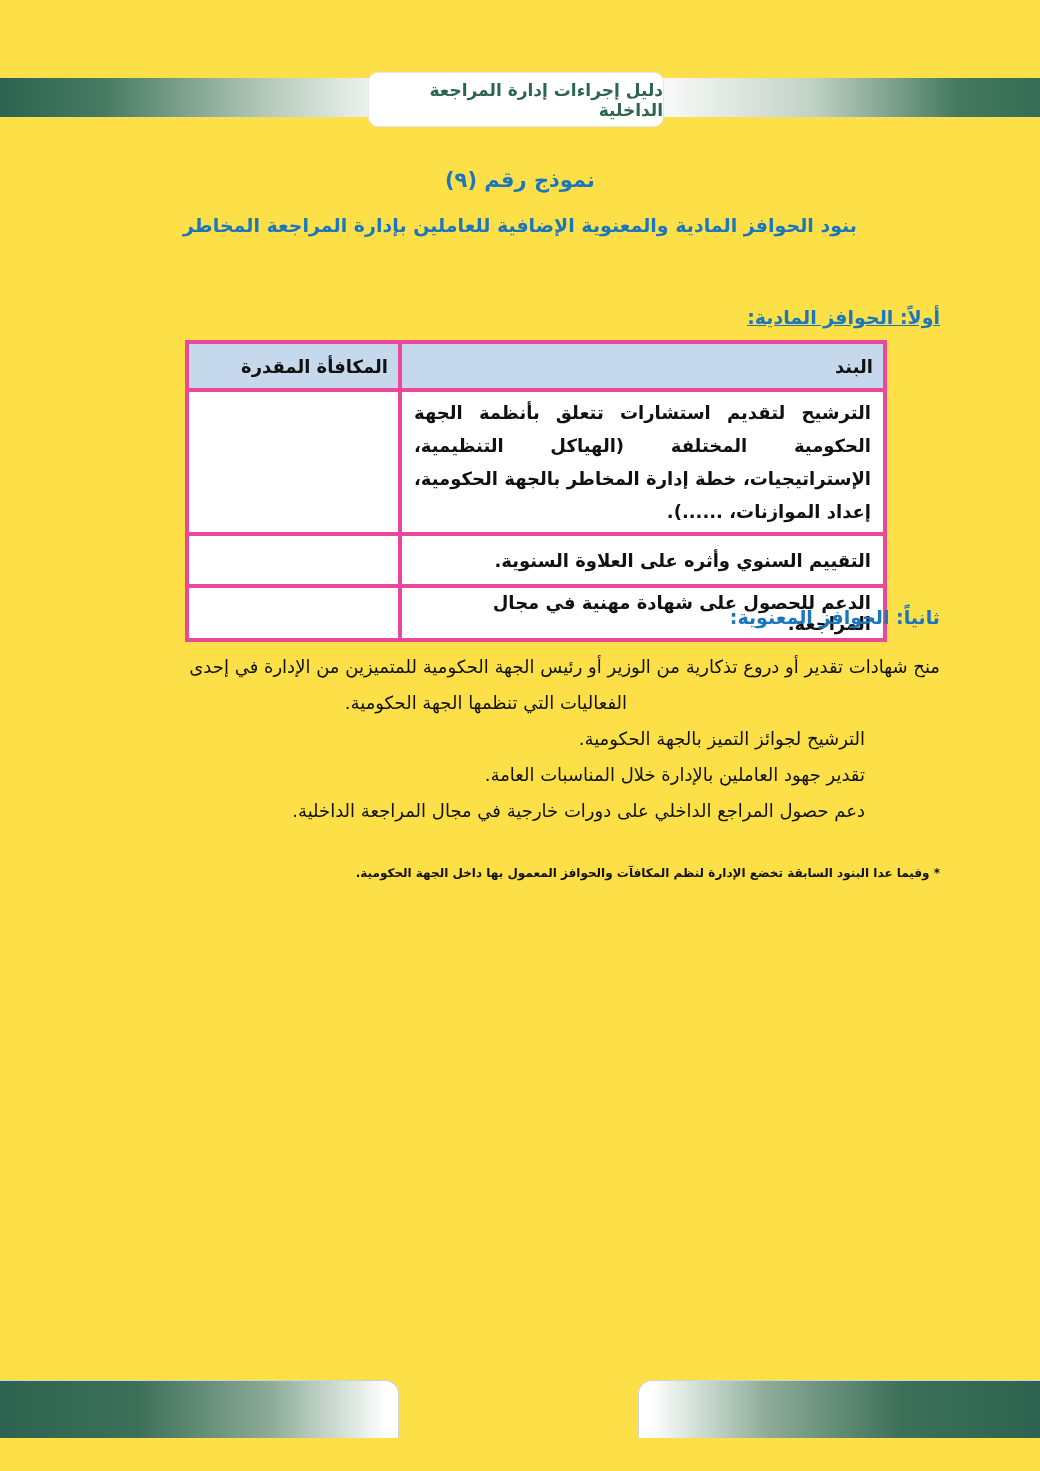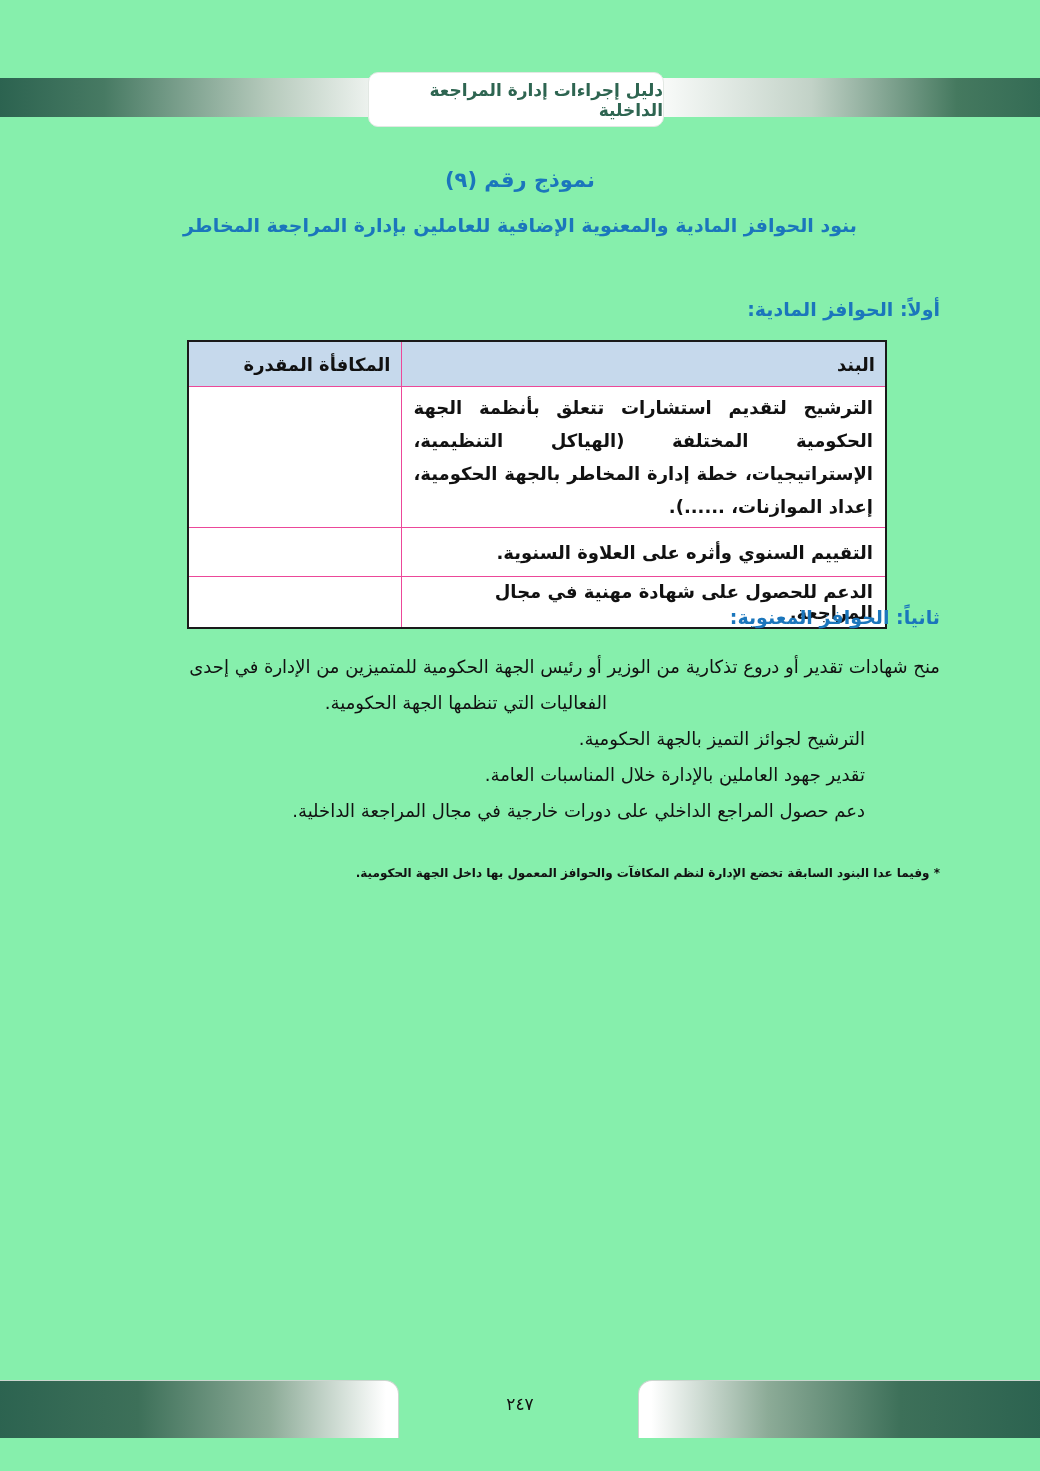--- a/index.html
+++ b/index.html
@@ -1,17 +1,17 @@
 <!DOCTYPE html>
 <html lang="ar"><head>
 <meta charset="utf-8">
 <style>
   html,body{margin:0;padding:0;background:#ffffff;}
   .page{
-    position:relative;width:1040px;height:1471px;background:#86efac;
+    position:relative;width:1040px;height:1471px;background:#fde047;
     margin:0 auto;overflow:hidden;
     font-family:"DejaVu Sans",sans-serif;
     direction:rtl;
   }
   
   .top-band{
     position:absolute;left:0;top:78px;width:1040px;height:39px;
     background:linear-gradient(to right,#2c6350 0%,#477a63 10%,#b7cbbd 26%,#fbfcfb 38%,#ffffff 62%,#c2d2c7 78%,#45795f 92%,#346c55 100%);
   }
   .band-title-box{
@@ -26,50 +26,50 @@
     color:#1b76bc;font-size:21px;font-weight:bold;
   }
   .form-subtitle{
     position:absolute;left:0;top:214px;width:1040px;text-align:center;
     color:#1b76bc;font-size:19px;font-weight:bold;
   }
   
   .sec-heading{
     position:absolute;right:100px;color:#1b76bc;font-size:19px;font-weight:bold;
   }
-  .sec1-heading{top:298px;}
+  .sec1-heading{top:306px;text-decoration:underline;}
   .sec2-heading{top:606px;}
   
   .incentives-table{
     position:absolute;right:153px;top:340px;width:698px;
     border-collapse:collapse;direction:rtl;
     font-size:18px;color:#111111;
     table-layout:fixed;
   }
   .incentives-table,.incentives-table th,.incentives-table td{
-    border:1px solid #ec4899;
+    border:4px solid #ec4899;
   }
   .incentives-table{border:2px solid #1a1a1a;}
   .incentives-table th{
     background:#c6d9ec;height:40px;font-weight:bold;font-size:18px;
     text-align:right;padding:2px 10px;vertical-align:middle;
   }
   .incentives-table td{
     padding:4px 12px;vertical-align:middle;background:#ffffff;font-weight:bold;
   }
   td.item-cell{text-align:right;}
   td.item-cell.justified{text-align:justify;text-align-last:right;line-height:33px;}
   tr.row-tall td{height:96px;}
   tr.row-short td{height:40px;}
   
   .s2-line{
     position:absolute;color:#111111;font-size:18px;white-space:nowrap;text-align:right;
   }
   .s2-l1{top:656px;right:100px;}
-  .s2-l2{top:692px;right:433px;margin-left:8px;}
+  .s2-l2{top:692px;right:413px;margin-left:8px;}
   .s2-l3{top:728px;right:175px;}
   .s2-l4{top:764px;right:175px;}
   .s2-l5{top:800px;right:175px;}
   
   .footnote{
     position:absolute;top:866px;right:100px;color:#111111;
     font-size:12px;font-weight:bold;white-space:nowrap;text-align:right;
   }
   
   .footer-bar{
@@ -137,15 +137,14 @@
   <div class="s2-line s2-l1">منح شهادات تقدير أو دروع تذكارية من الوزير أو رئيس الجهة الحكومية للمتميزين من الإدارة في إحدى</div>
   <div class="s2-line s2-l2">الفعاليات التي تنظمها الجهة الحكومية.</div>
   <div class="s2-line s2-l3">الترشيح لجوائز التميز بالجهة الحكومية.</div>
   <div class="s2-line s2-l4">تقدير جهود العاملين بالإدارة خلال المناسبات العامة.</div>
   <div class="s2-line s2-l5">دعم حصول المراجع الداخلي على دورات خارجية في مجال المراجعة الداخلية.</div>
 
   <div class="footnote">* وفيما عدا البنود السابقة تخضع الإدارة لنظم المكافآت والحوافز المعمول بها داخل الجهة الحكومية.</div>
 
   <div class="footer-bar footer-bar-left"></div>
   <div class="footer-bar footer-bar-right"></div>
-  <div class="page-number">٢٤٧</div>
 
 </div>
 
 </body></html>

